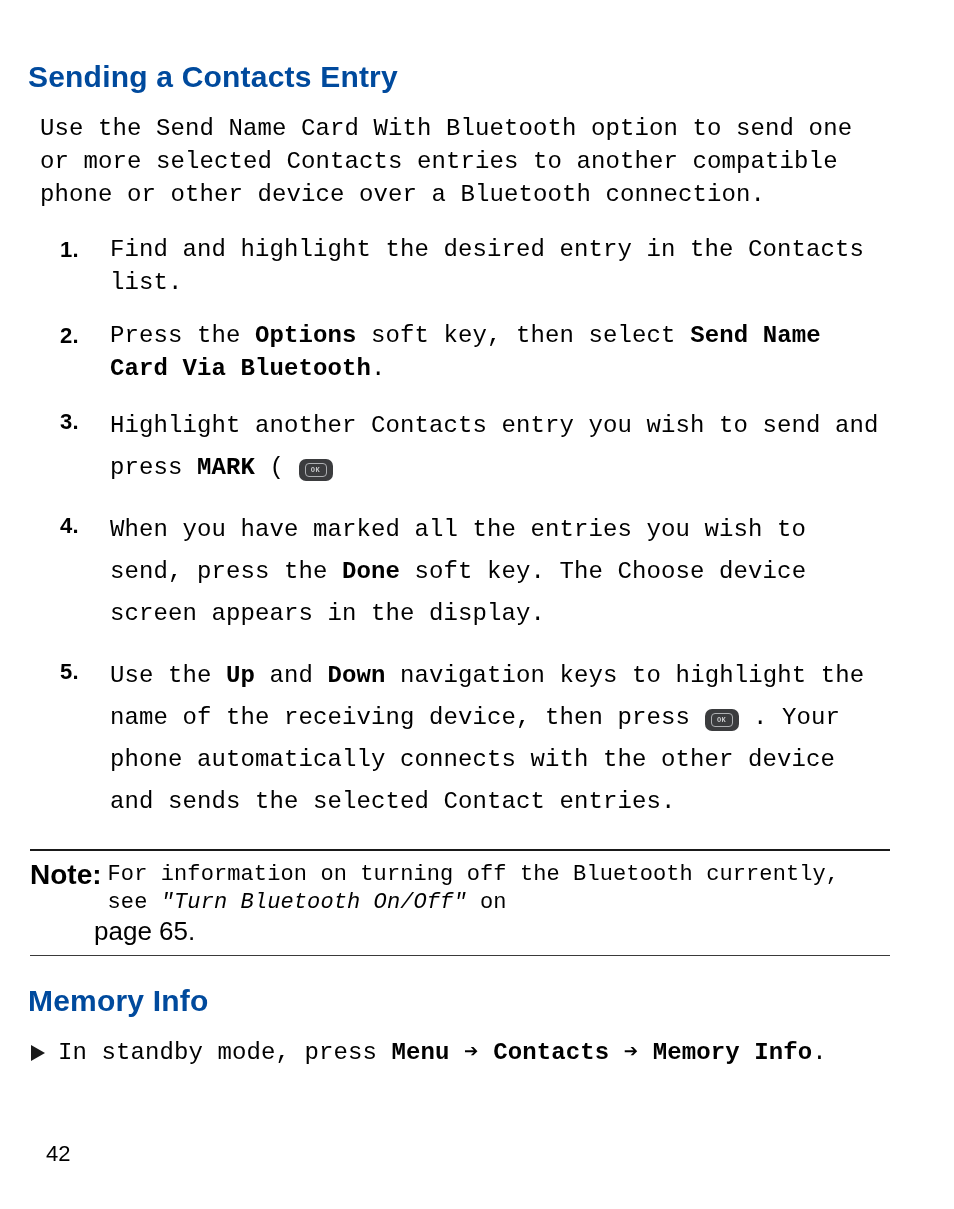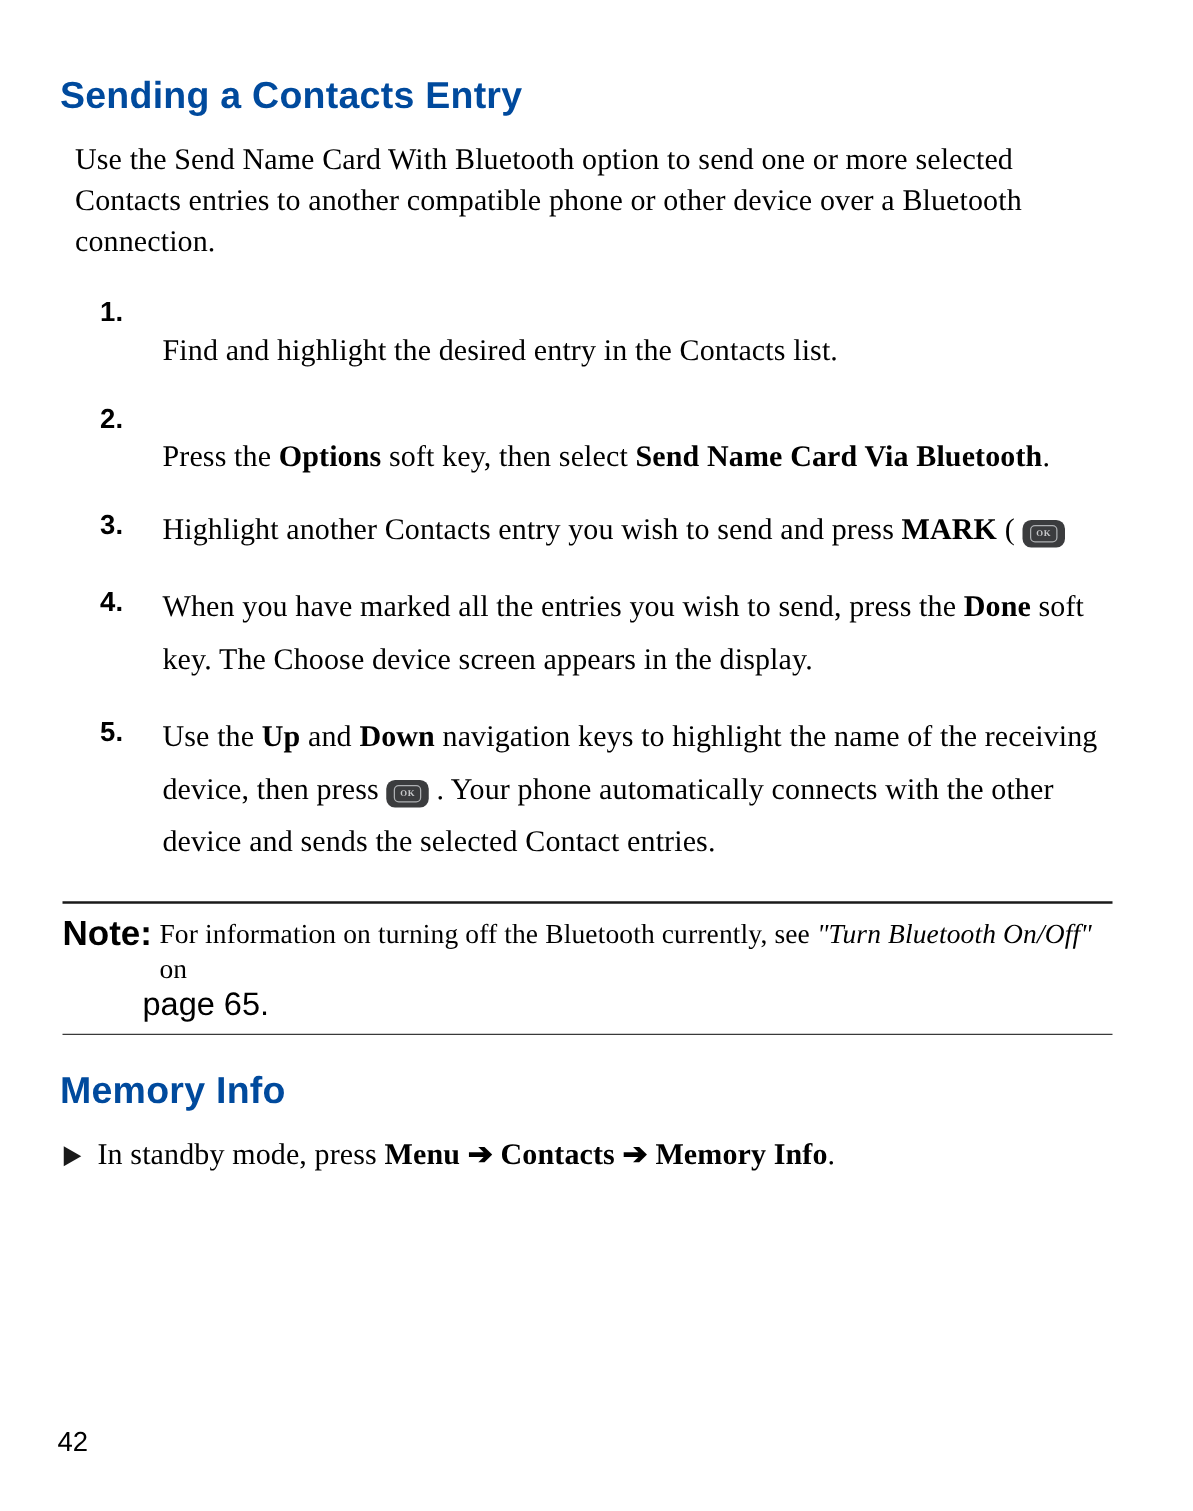--- a/index.html
+++ b/index.html
@@ -8,33 +8,33 @@
     width: 954px;
     height: 1209px;
     background: #fff;
     font-family: Arial, Helvetica, sans-serif;
     color: #000;
   }
   .page {
     box-sizing: border-box;
     width: 954px;
     height: 1209px;
-    padding: 60px 60px 30px 50px;
+    padding: 60px 60px 30px 30px;
     position: relative;
   }
   .section-title {
     font-family: Arial, Helvetica, sans-serif;
     font-weight: 900;
     font-size: 30px;
     color: #004a9d;
     margin: 0 0 18px -2px;
     letter-spacing: 0.2px;
   }
   .body-text, .step-text, .note-body {
-    font-family: Liberation Serif, serif;
+    font-family: Liberation Mono, monospace;
     font-weight: 400;
     font-size: 24px;
     line-height: 33px;
     color: #000;
     letter-spacing: 0.1px;
   }
   .intro {
     margin: 0 4px 22px 10px;
   }
   ol.steps {
@@ -51,21 +51,21 @@
     font-family: "Helvetica Neue", Arial, sans-serif;
     font-weight: 700;
     font-size: 22px;
     line-height: 33px;
     letter-spacing: 0.2px;
   }
   .step-text {
     flex: 1;
     line-height: 42px;
   }
-  .step-text.first { line-height: 33px; margin-top: 32px; }
+  .step-text.first { line-height: 33px; }
   .bold { font-weight: 700; }
   .ok-btn {
     display: inline-flex;
     align-items: center;
     justify-content: center;
     width: 34px;
     height: 22px;
     background: #3b3c3e;
     border-radius: 7px;
     vertical-align: -3px;

